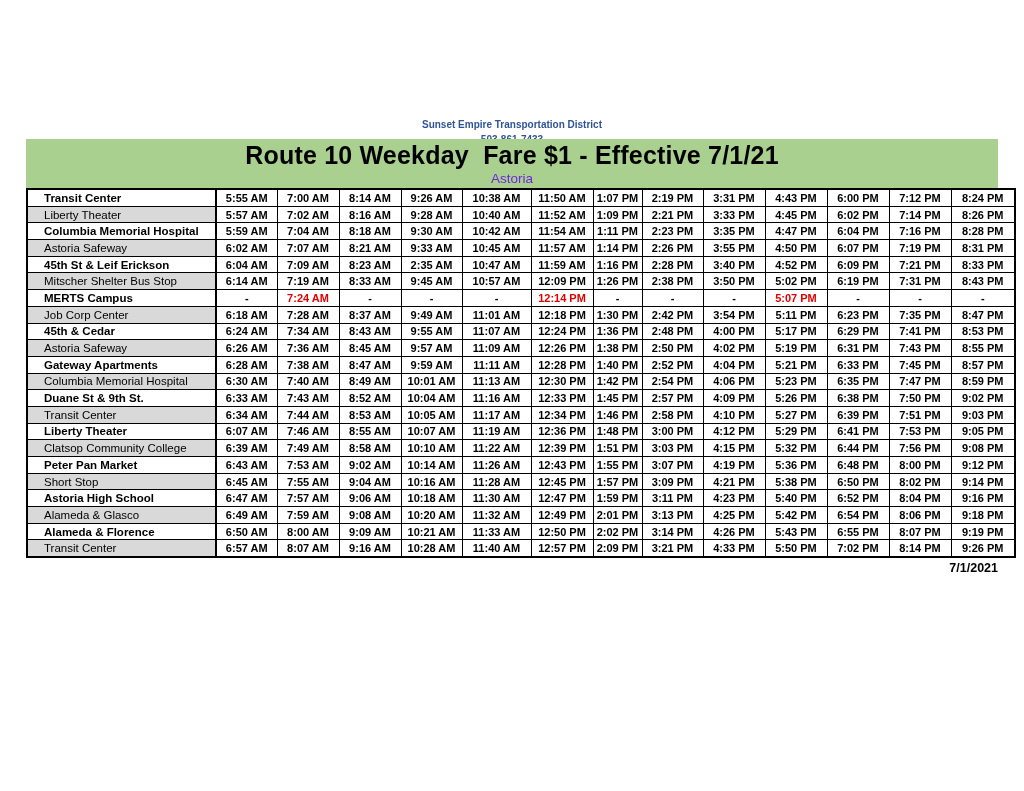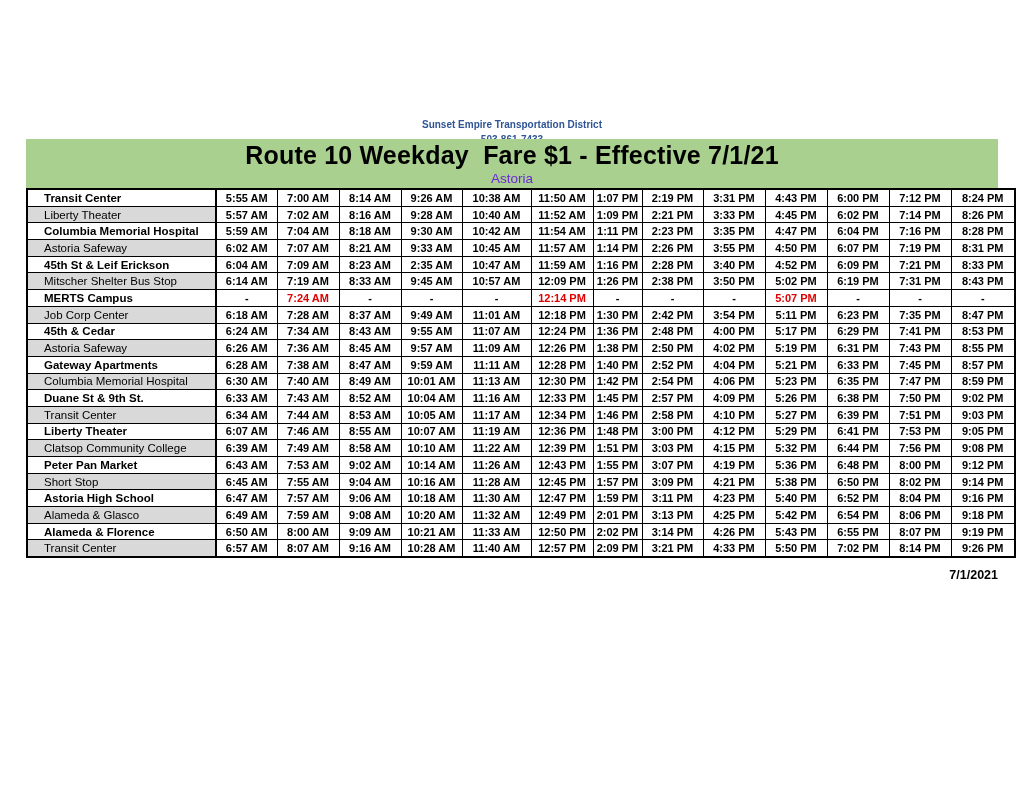--- a/index.html
+++ b/index.html
@@ -74,21 +74,21 @@
     background: var(--row-gray, #d9d9d9);
     font-weight: normal;
   }
   table.schedule td.red {
     color: var(--highlight-red, #e00000);
   }
   .footer-date {
     text-align: right;
     font-weight: bold;
     font-size: 12.5px;
-    padding-top: 10px;
+    padding-top: 3px;
     color: #000;
   }
 </style>
 </head>
 <body>
 
 <div class="contact">
   <div>Sunset Empire Transportation District</div>
   <div>503-861-7433</div>
   <div>NWOregonTransit.org</div>

